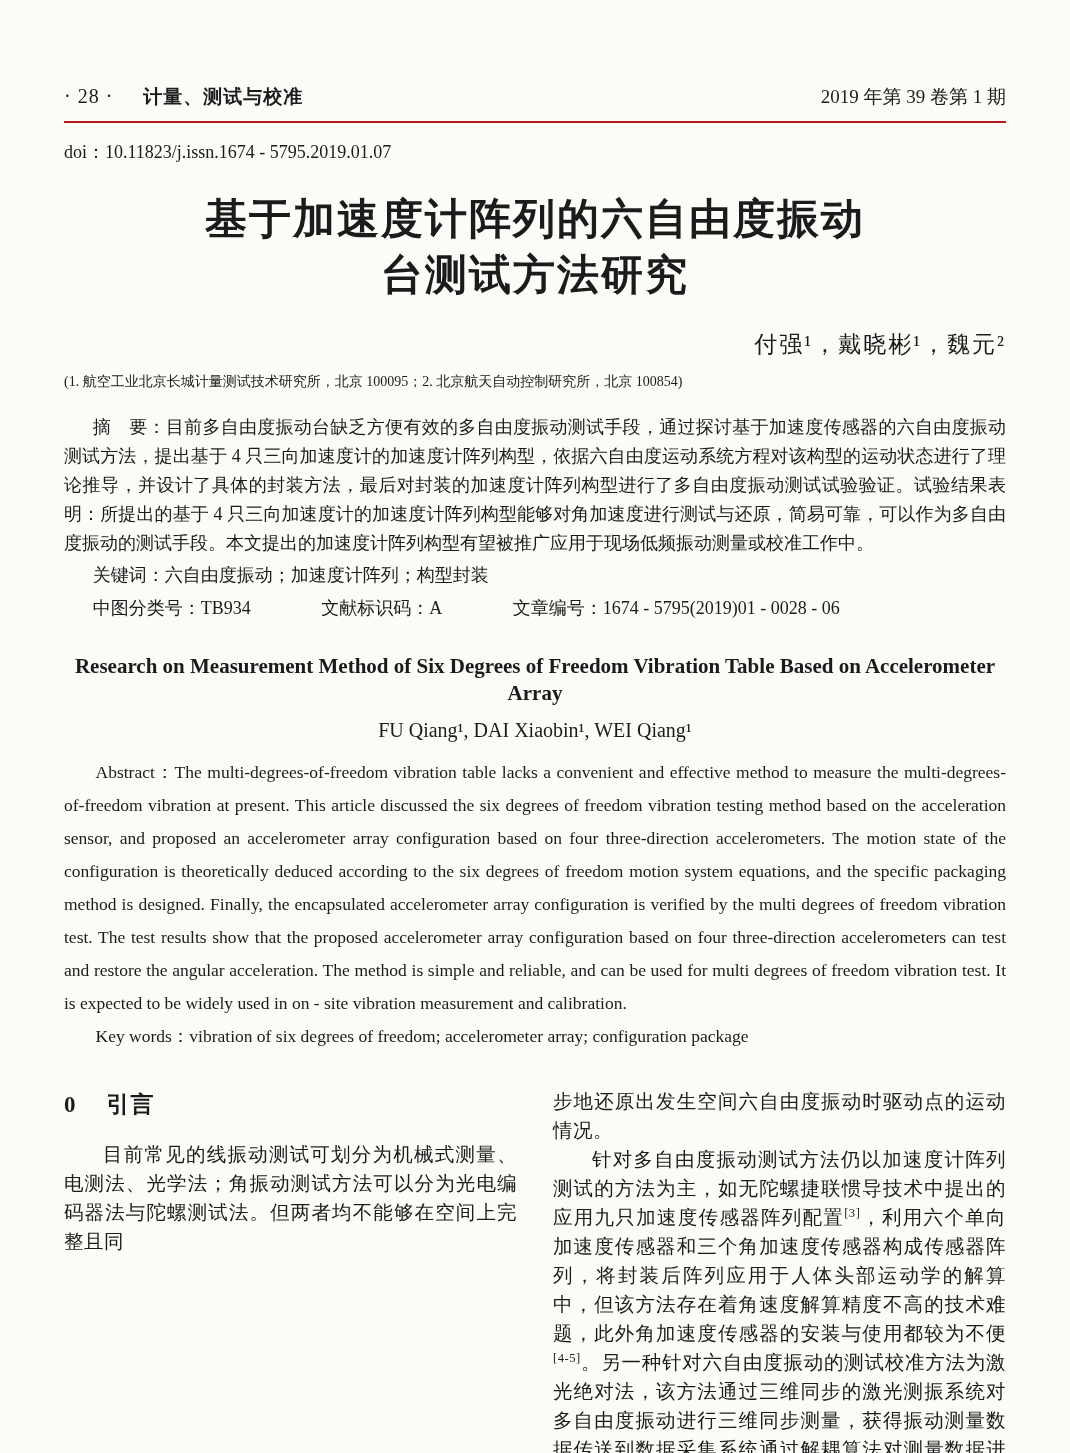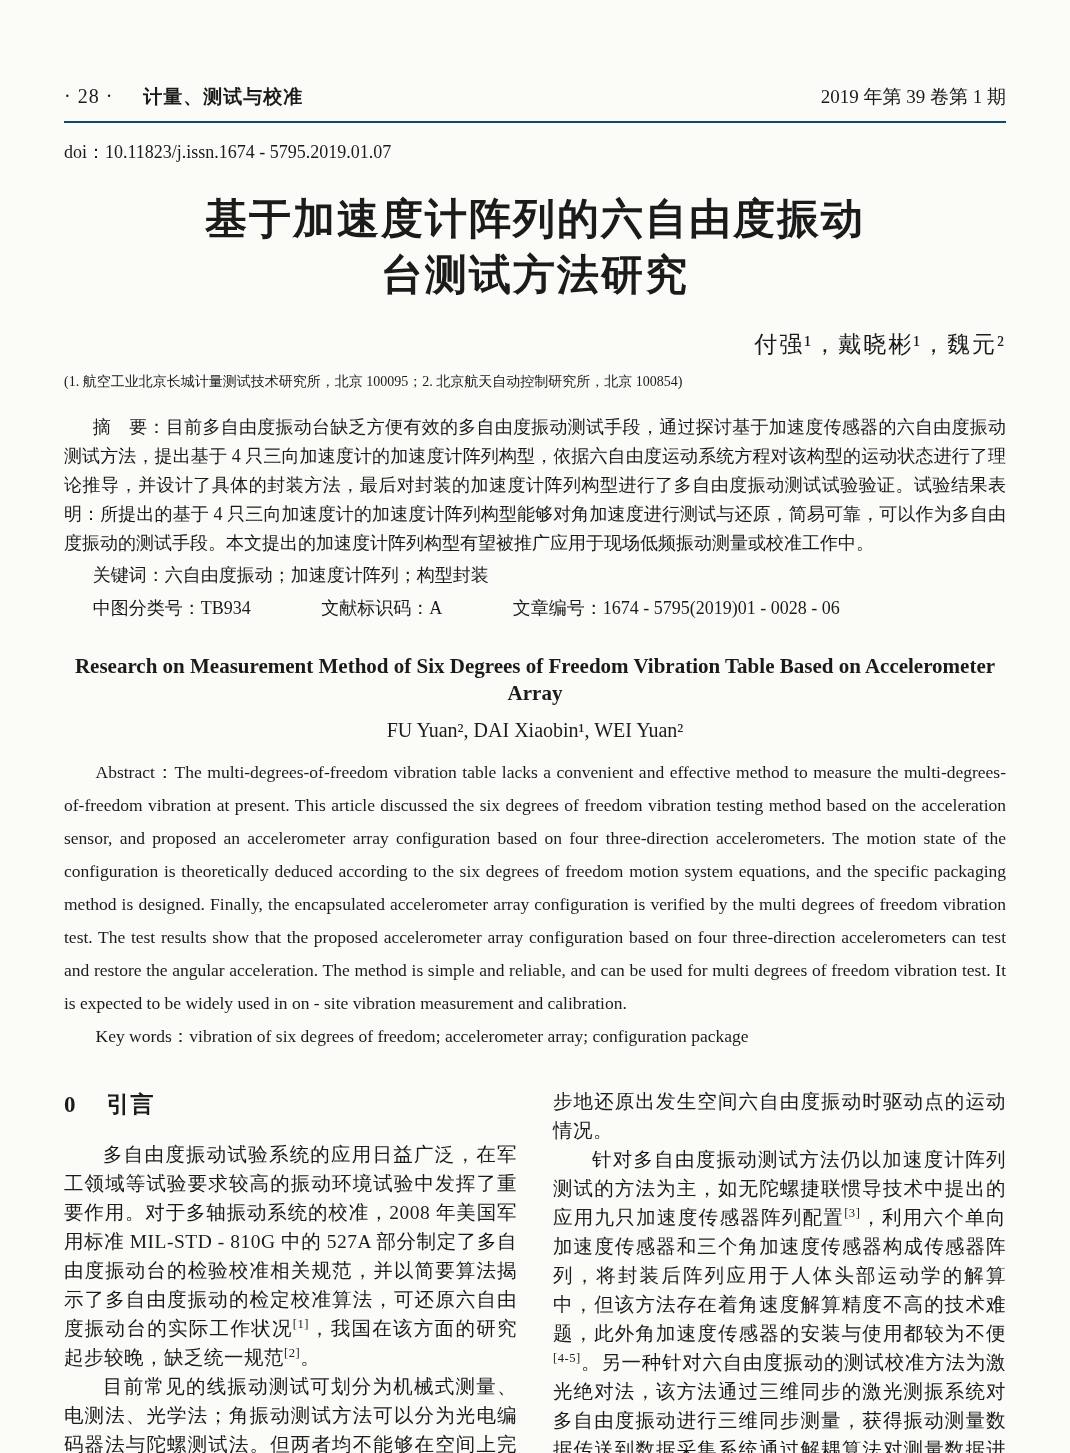--- a/index.html
+++ b/index.html
@@ -12,21 +12,21 @@
   }
   .page {
     width: 1070px; height: 1453px;
     padding: 84px 64px 40px 64px;
     background: #fbfbf8;
   }
   
   .run-header {
     display: flex; justify-content: space-between; align-items: baseline;
     font-size: 19px;
-    border-bottom: 2px solid #0c4a6e;
+    border-bottom: 2px solid #b91c1c;
     padding-bottom: 11px;
   }
   .run-header .left { display: flex; align-items: baseline; gap: 30px; }
   .page-no { font-size: 20px; letter-spacing: 1px; }
   .journal-section {
     font-family: "Liberation Sans", "DejaVu Sans", sans-serif;
     font-weight: bold; font-size: 19px; letter-spacing: 1px;
   }
   .issue-info { font-size: 19px; }
   
@@ -116,31 +116,30 @@
   <p class="keywords-cn"><span class="label-hei">关键词：</span><span>六自由度振动；加速度计阵列；构型封装</span></p>
 
   <p class="class-row">
     <span class="group"><span class="label-hei">中图分类号：</span><span>TB934</span></span>
     <span class="group"><span class="label-hei">文献标识码：</span><span>A</span></span>
     <span class="group"><span class="label-hei">文章编号：</span><span>1674 - 5795(2019)01 - 0028 - 06</span></span>
   </p>
 
   <h2 class="title-en">Research on Measurement Method of Six Degrees of Freedom Vibration Table Based on Accelerometer Array</h2>
 
-  <div class="authors-en">FU Yuan²,  DAI Xiaobin¹,  WEI Yuan²</div>
+  <div class="authors-en">FU Qiang¹,  DAI Xiaobin¹,  WEI Qiang¹</div>
 
 
   <p class="abstract-en"><span class="label-hei" style="font-family:'Liberation Serif','DejaVu Serif',serif;">Abstract：</span><span>The multi-degrees-of-freedom vibration table lacks a convenient and effective method to measure the multi-degrees-of-freedom vibration at present. This article discussed the six degrees of freedom vibration testing method based on the acceleration sensor, and proposed an accelerometer array configuration based on four three-direction accelerometers. The motion state of the configuration is theoretically deduced according to the six degrees of freedom motion system equations, and the specific packaging method is designed. Finally, the encapsulated accelerometer array configuration is verified by the multi degrees of freedom vibration test. The test results show that the proposed accelerometer array configuration based on four three-direction accelerometers can test and restore the angular acceleration. The method is simple and reliable, and can be used for multi degrees of freedom vibration test. It is expected to be widely used in on - site vibration measurement and calibration.</span></p>
 
   <p class="keywords-en"><span class="label-hei" style="font-family:'Liberation Serif','DejaVu Serif',serif;">Key words：</span><span>vibration of six degrees of freedom; accelerometer array; configuration package</span></p>
 
   <section class="columns">
     <div class="col col-left">
       <h2 class="sec-heading"><span class="sec-num">0</span><span>引言</span></h2>
-      <p class="para">多自由度振动试验系统的应用日益广泛，在军工领域等试验要求较高的振动环境试验中发挥了重要作用。对于多轴振动系统的校准，2008 年美国军用标准 MIL-STD - 810G 中的 527A 部分制定了多自由度振动台的检验校准相关规范，并以简要算法揭示了多自由度振动的检定校准算法，可还原六自由度振动台的实际工作状况<sup>[1]</sup>，我国在该方面的研究起步较晚，缺乏统一规范<sup>[2]</sup>。</p>
       <p class="para">目前常见的线振动测试可划分为机械式测量、电测法、光学法；角振动测试方法可以分为光电编码器法与陀螺测试法。但两者均不能够在空间上完整且同</p>
     </div>
     <div class="col col-right">
       <p class="para no-indent">步地还原出发生空间六自由度振动时驱动点的运动情况。</p>
       <p class="para">针对多自由度振动测试方法仍以加速度计阵列测试的方法为主，如无陀螺捷联惯导技术中提出的应用九只加速度传感器阵列配置<sup>[3]</sup>，利用六个单向加速度传感器和三个角加速度传感器构成传感器阵列，将封装后阵列应用于人体头部运动学的解算中，但该方法存在着角速度解算精度不高的技术难题，此外角加速度传感器的安装与使用都较为不便<sup>[4-5]</sup>。另一种针对六自由度振动的测试校准方法为激光绝对法，该方法通过三维同步的激光测振系统对多自由度振动进行三维同步测量，获得振动测量数据传送到数据采集系统通过解耦算法对测量数据进行处理，该方法测量精</p>
     </div>
   </section>
 
 </div>
 

